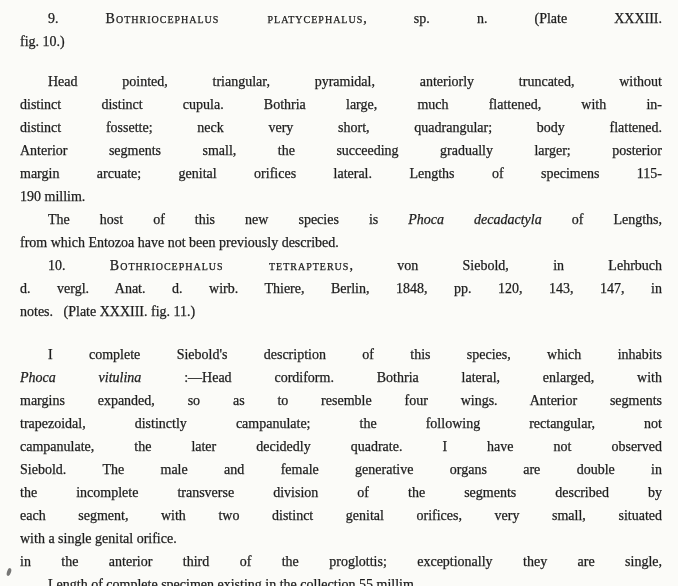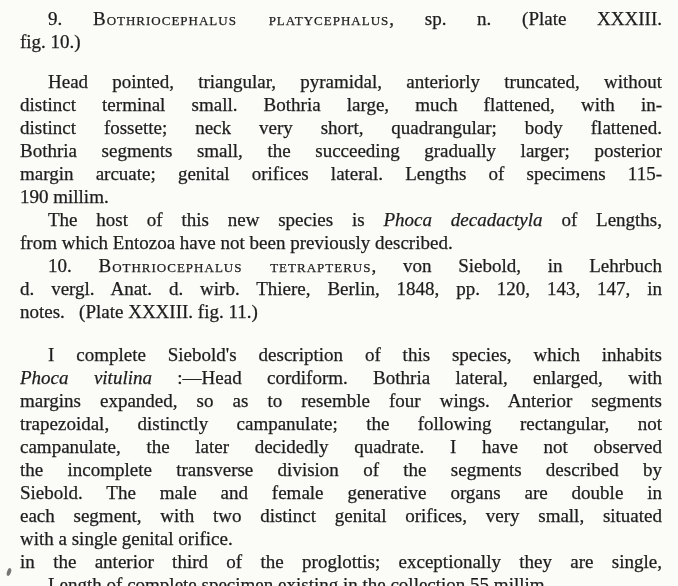--- a/index.html
+++ b/index.html
@@ -11,21 +11,21 @@
     height: 586px;
     overflow: hidden;
     position: relative;
   }
   .page {
     position: absolute;
     inset: 0;
     box-sizing: border-box;
     padding: 7px 16px 0 20px;
     font-family: "Liberation Serif", serif;
-    font-size: 19px;
+    font-size: 14px;
     line-height: 23px;
     -webkit-text-stroke: 0.25px;
   }
   .entry { display: block; }
   .line {
     height: 23px;
     overflow: hidden;
     text-align: justify;
     text-align-last: justify;
   }
@@ -56,39 +56,39 @@
 </style>
 </head>
 <body style="background: rgb(251, 251, 248);">
 
 <div class="page" style="color: rgb(29, 29, 29);">
   <div id="text-block">
       <div class="entry">
         <div class="line indent"><span class="seg-normal">9. </span><span class="seg-smallcaps">Bothriocephalus platycephalus</span><span class="seg-normal">, sp. n.  (Plate XXXIII.</span></div>
         <div class="line no-just"><span class="seg-normal">fig. 10.)</span></div>
         <div class="line indent" style="margin-top: 17px;"><span class="seg-normal">Head pointed, triangular, pyramidal, anteriorly truncated, without</span></div>
-        <div class="line"><span class="seg-normal">distinct terminal small. Bothria large, much flattened, with in-</span></div>
+        <div class="line"><span class="seg-normal">distinct distinct cupula. Bothria large, much flattened, with in-</span></div>
         <div class="line"><span class="seg-normal">distinct fossette; neck very short, quadrangular; body flattened.</span></div>
-        <div class="line"><span class="seg-normal">Bothria segments small, the succeeding gradually larger; posterior</span></div>
+        <div class="line"><span class="seg-normal">Anterior segments small, the succeeding gradually larger; posterior</span></div>
         <div class="line"><span class="seg-normal">margin arcuate; genital orifices lateral. Lengths of specimens 115-</span></div>
         <div class="line no-just"><span class="seg-normal">190 millim.</span></div>
         <div class="line indent"><span class="seg-normal">The host of this new species is </span><span class="seg-italic">Phoca decadactyla</span><span class="seg-normal"> of Lengths,</span></div>
         <div class="line no-just"><span class="seg-normal">from which Entozoa have not been previously described.</span></div>
       </div>
       <div class="entry">
         <div class="line indent" style=""><span class="seg-normal">10. </span><span class="seg-smallcaps">Bothriocephalus tetrapterus</span><span class="seg-normal">, von Siebold, in Lehrbuch</span></div>
         <div class="line"><span class="seg-normal">d. vergl. Anat. d. wirb. Thiere, Berlin, 1848, pp. 120, 143, 147, in</span></div>
         <div class="line no-just"><span class="seg-normal">notes.  (Plate XXXIII. fig. 11.)</span></div>
         <div class="line indent" style="margin-top: 20px;"><span class="seg-normal">I complete Siebold's description of this species, which inhabits</span></div>
         <div class="line"><span class="seg-italic">Phoca vitulina</span><span class="seg-normal"> :—Head cordiform. Bothria lateral, enlarged, with</span></div>
         <div class="line"><span class="seg-normal">margins expanded, so as to resemble four wings. Anterior segments</span></div>
         <div class="line"><span class="seg-normal">trapezoidal, distinctly campanulate; the following rectangular, not</span></div>
         <div class="line"><span class="seg-normal">campanulate, the later decidedly quadrate. I have not observed</span></div>
+        <div class="line"><span class="seg-normal">Siebold. The male and female generative organs are double in</span></div>
         <div class="line"><span class="seg-normal">the incomplete transverse division of the segments described by</span></div>
-        <div class="line"><span class="seg-normal">Siebold. The male and female generative organs are double in</span></div>
         <div class="line"><span class="seg-normal">each segment, with two distinct genital orifices, very small, situated</span></div>
         <div class="line no-just"><span class="seg-normal">with a single genital orifice.</span></div>
         <div class="line"><span class="seg-normal">in the anterior third of the proglottis; exceptionally they are single,</span></div>
         <div class="line no-just indent"><span class="seg-normal">Length of complete specimen existing in the collection 55 millim.</span></div>
       </div>
     </div>
   <div class="speck"></div>
 </div>
 
 </body></html>

